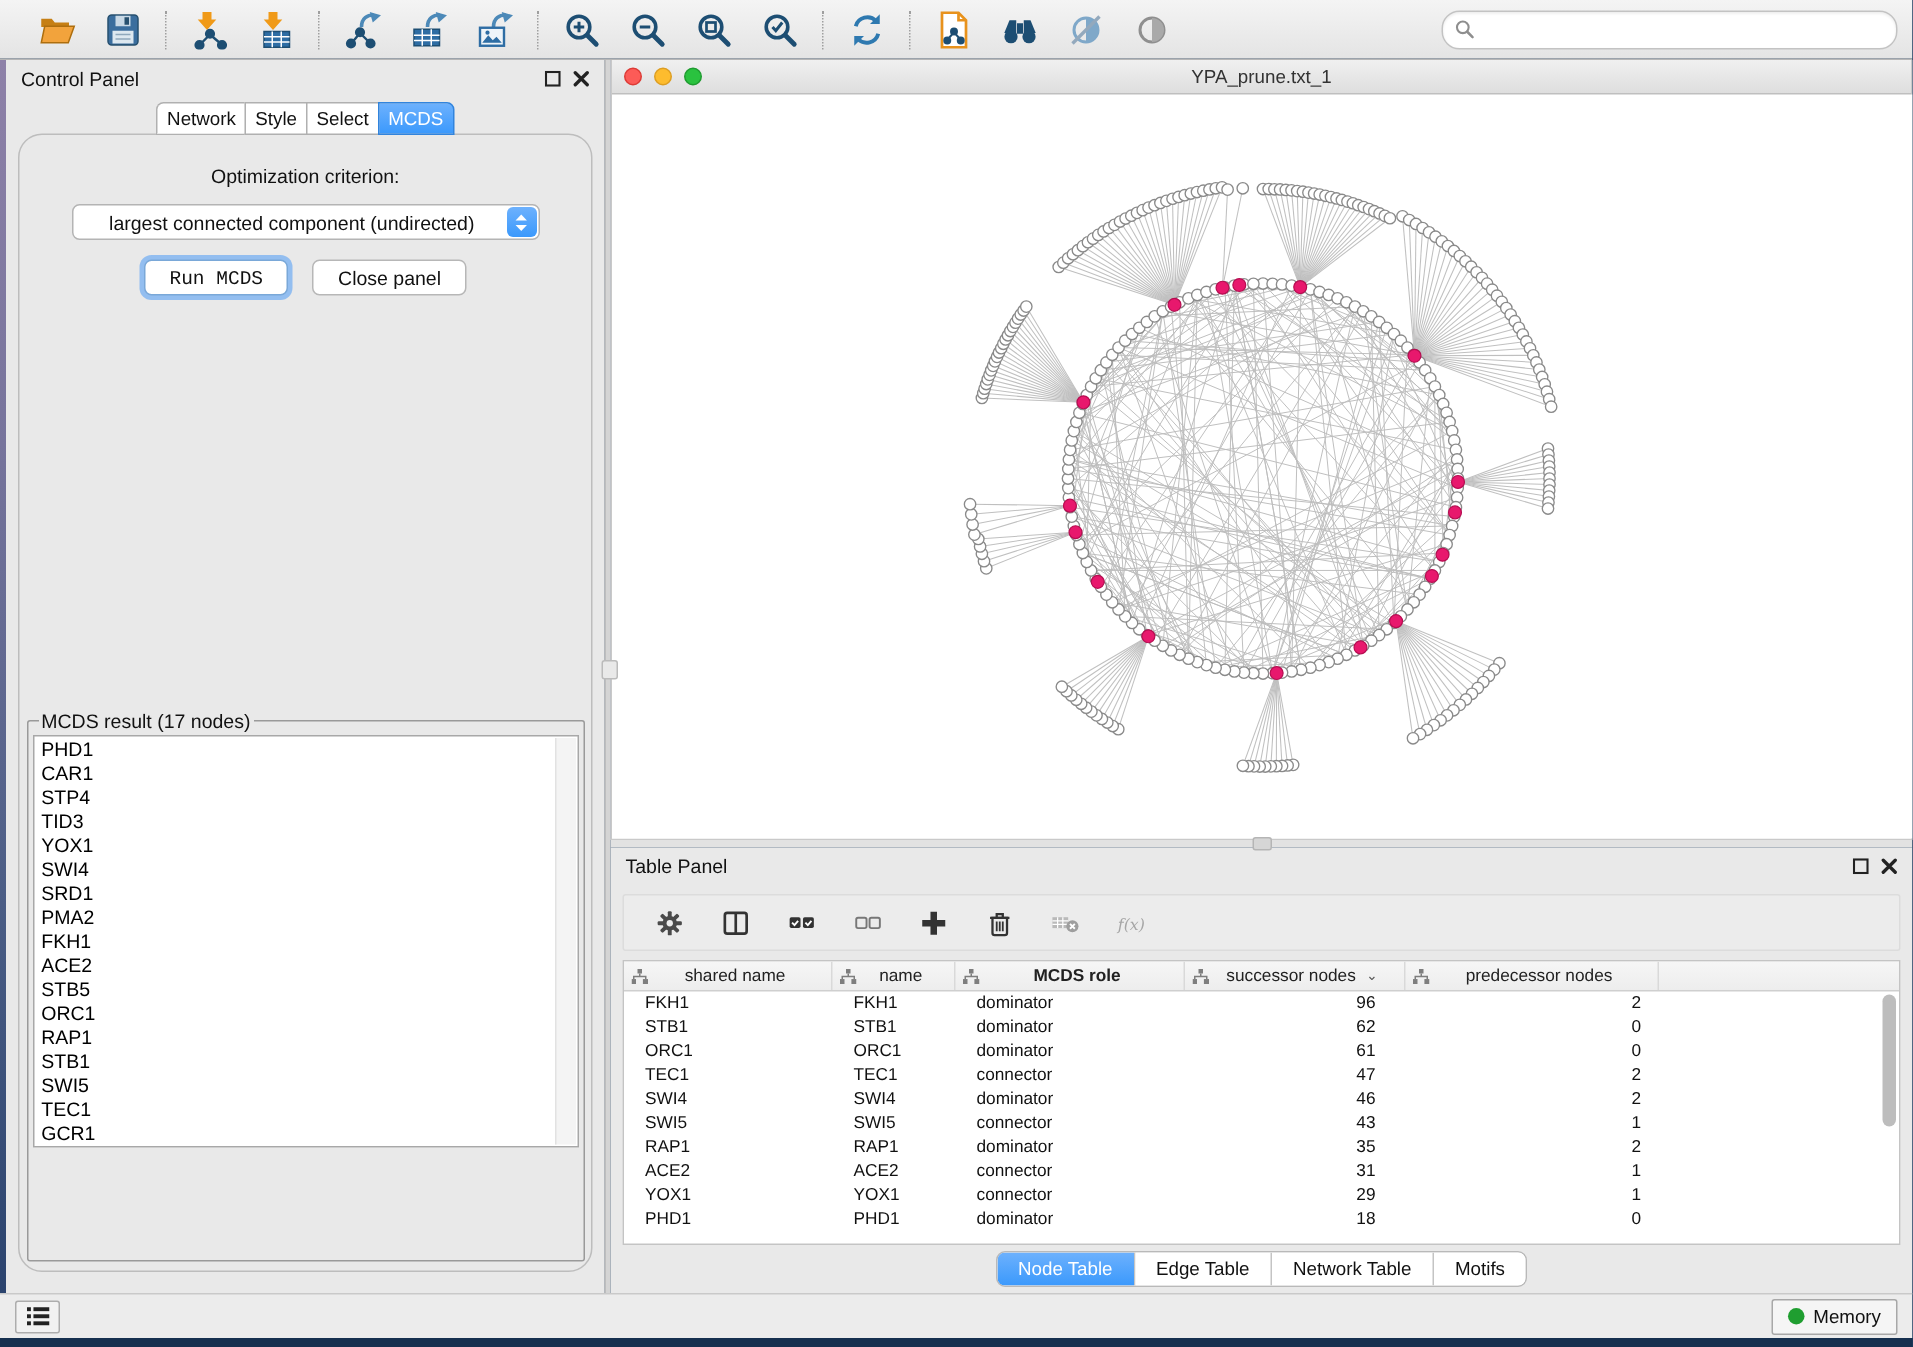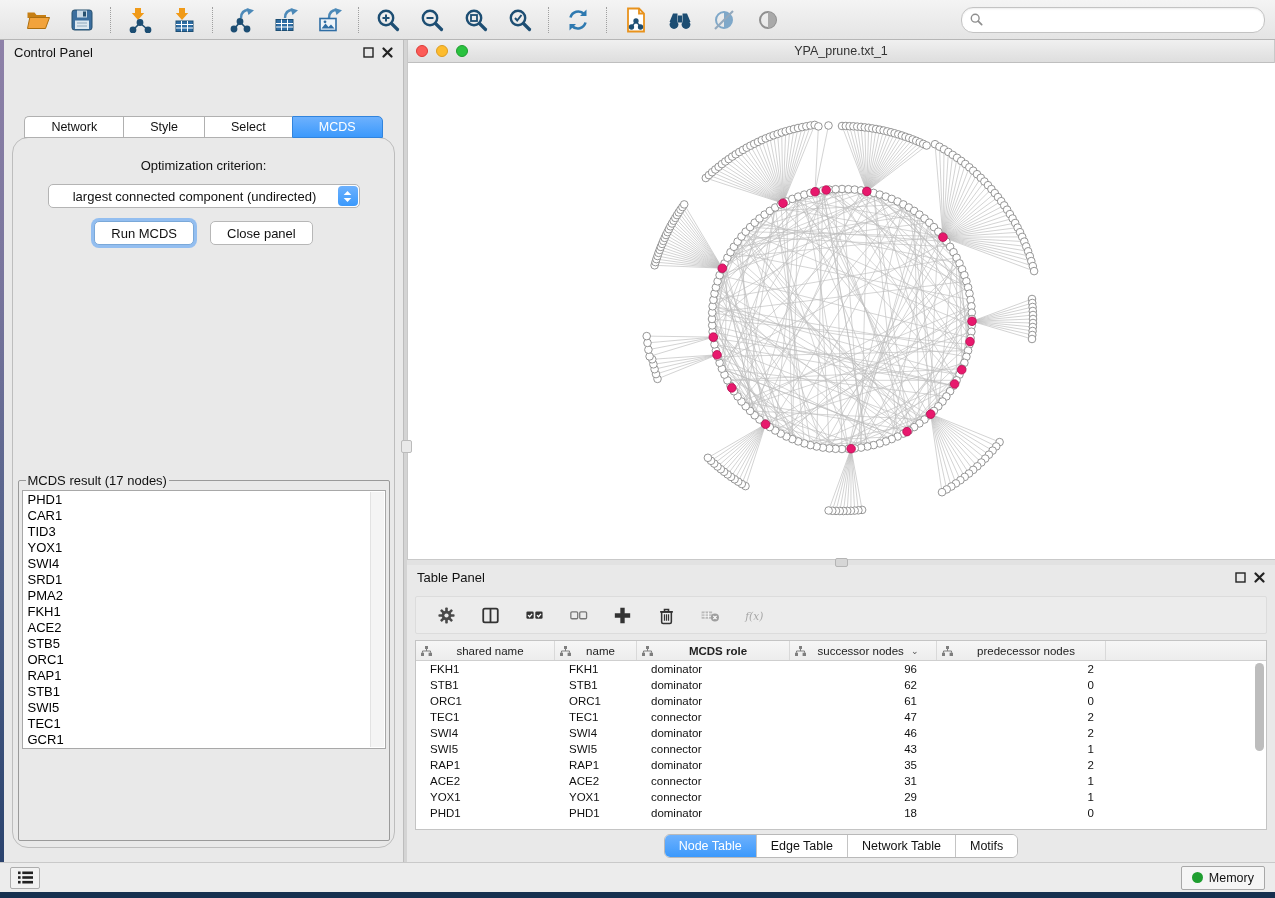--- a/index.html
+++ b/index.html
@@ -28,37 +28,37 @@
 
   
   .main{position:absolute;top:40px;left:4px;right:0;bottom:36px;display:flex;}
 
   
   .control-panel{width:399px;flex:0 0 auto;background:#e9e9e9;display:flex;flex-direction:column;box-sizing:border-box;}
   .panel-titlebar{height:25px;display:flex;align-items:center;padding:0 10px;font-size:13px;color:#111;}
   .pt-icons{margin-left:auto;display:flex;align-items:center;gap:8px;}
   .pt-icons svg{width:11px;height:11px;display:block;cursor:pointer;}
   .cp-tabs{display:flex;justify-content:center;margin-top:3px;position:relative;z-index:2;}
-  .cp-tab{font-size:12.5px;padding:3px 26px;background:#fff;border:1px solid #b0b0b0;border-right-width:0;
-    color:#111;cursor:pointer;margin-top:48px;}
+  .cp-tab{font-size:12.5px;padding:3px 6px;background:#fff;border:1px solid #b0b0b0;border-right-width:0;
+    color:#111;cursor:pointer;}
   .cp-tab:first-child{border-radius:5px 0 0 0;}
   .cp-tab:last-child{border-right-width:1px;border-radius:0 5px 0 0;}
   .cp-tab.selected{background:linear-gradient(#6db1fd,#3b99fc);color:#fff;border-color:#3184dd;}
   .cp-content{flex:1;margin:-1px 8px 14px 8px;background:#e9e9e9;border:1px solid #bdbdbd;border-radius:16px;
     display:flex;flex-direction:column;align-items:center;padding:20px 6px 6px 6px;box-sizing:border-box;}
   .opt-label{font-size:13px;color:#111;margin-bottom:11px;}
   .select{width:312px;height:24px;background:#fff;border:1px solid #b4b4b4;border-radius:5px;
     display:flex;align-items:center;cursor:pointer;box-sizing:border-box;position:relative;}
   .select .sel-value{flex:1;text-align:center;font-size:13px;color:#111;padding-left:4px;white-space:nowrap;overflow:hidden;}
   .select .stepper{width:20px;height:20px;margin:1px;border-radius:4px;background:linear-gradient(#6db1fd,#3b99fc);
     display:flex;flex-direction:column;align-items:center;justify-content:center;gap:1px;flex:0 0 auto;}
   .btn-row{display:flex;gap:16px;margin-top:13px;}
   .mac-btn{font-family:inherit;font-size:13px;color:#111;background:#fff;border:1px solid #b7b7b7;
     border-radius:5px;padding:3px 16px;height:24px;cursor:pointer;}
-  .mac-btn.focusring{box-shadow:0 0 0 3px rgba(77,155,245,.55);border-color:#7aa8d8;}
+  .mac-btn.focusring{box-shadow:0 0 0 3px rgba(77,155,245,.55);border-color:#7aa8d8;font-family:Liberation Mono, monospace;}
   .mcds-box{margin-top:auto;width:372px;height:368px;border:1px solid #9a9a9a;border-radius:2px;
     padding:2px 3px 3px 3px;box-sizing:border-box;background:transparent;}
   .mcds-box legend{font-size:13px;color:#111;padding:0 2px;margin-left:4px;}
   .mcds-list{width:100%;height:100%;background:#fff;border:1px solid #a8a8a8;box-sizing:border-box;
     overflow:hidden;position:relative;font-size:13px;line-height:16px;padding:1px 0 0 5px;cursor:default;}
   .mcds-list .track{position:absolute;top:1px;right:1px;bottom:1px;width:13px;background:#f4f4f4;border-left:1px solid #e2e2e2;}
 
   
   .vsplit{width:3px;background:#d4d4d4;border-left:1px solid #bdbdbd;position:relative;cursor:col-resize;flex:0 0 auto;}
   .vsplit .grip{position:absolute;top:400px;left:-3px;width:9px;height:11px;background:#e9e9e9;border:1px solid #bbb;border-radius:2px;}
@@ -334,20 +334,21 @@
         <div class="btn-row">
           <button class="mac-btn focusring">Run MCDS</button>
           <button class="mac-btn">Close panel</button>
         </div>
         <fieldset class="mcds-box">
           <legend>MCDS result (17 nodes)</legend>
           <div class="mcds-list">
               <div class="track"></div>
               <div>PHD1</div>
               <div>CAR1</div>
+              <div>STP4</div>
               <div>TID3</div>
               <div>YOX1</div>
               <div>SWI4</div>
               <div>SRD1</div>
               <div>PMA2</div>
               <div>FKH1</div>
               <div>ACE2</div>
               <div>STB5</div>
               <div>ORC1</div>
               <div>RAP1</div>

